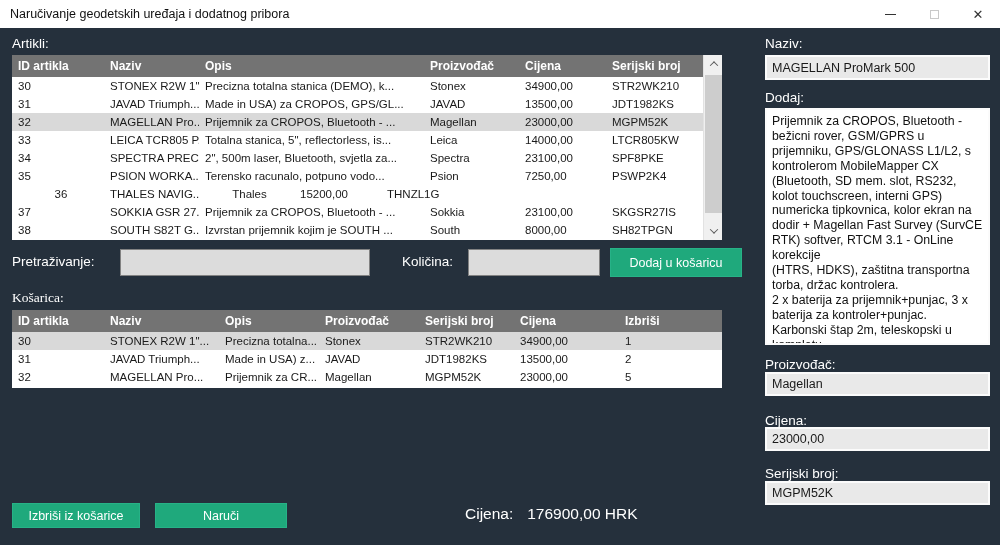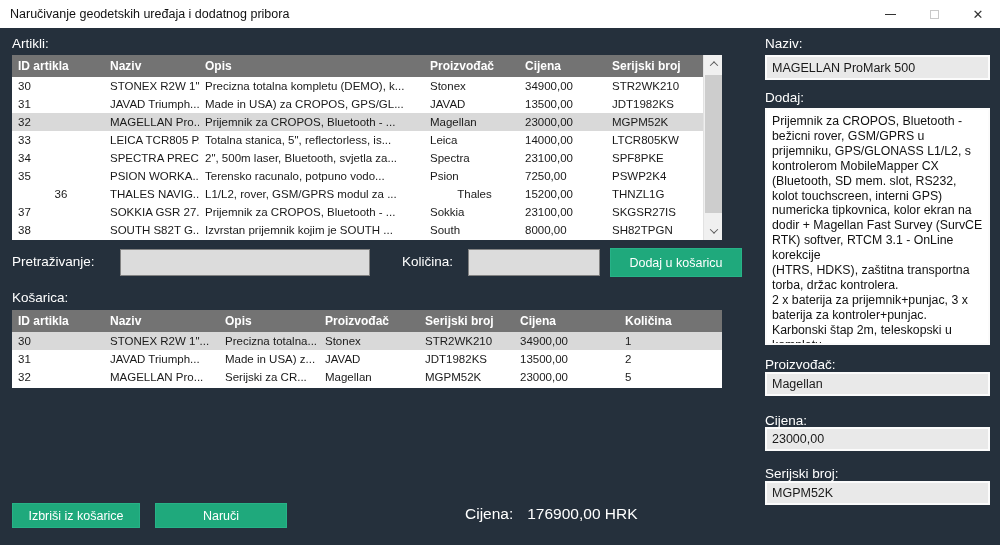--- a/index.html
+++ b/index.html
@@ -96,21 +96,21 @@
         <div class="th" style="width: 92px;">ID artikla</div>
         <div class="th" style="width: 95px;">Naziv</div>
         <div class="th" style="width: 225px;">Opis</div>
         <div class="th" style="width: 95px;">Proizvođač</div>
         <div class="th" style="width: 87px;">Cijena</div>
         <div class="th" style="width: 97px;">Serijski broj</div>
       </div>
       <div class="tr">
         <div class="td" style="width: 92px;">30</div>
         <div class="td" style="width: 95px;">STONEX R2W 1"...</div>
-        <div class="td" style="width: 225px;">Precizna totalna kompletu (DEMO), k...</div>
+        <div class="td" style="width: 225px;">Precizna totalna stanica (DEMO), k...</div>
         <div class="td" style="width: 95px;">Stonex</div>
         <div class="td" style="width: 87px;">34900,00</div>
         <div class="td" style="width: 97px;">STR2WK210</div>
       </div>
       <div class="tr">
         <div class="td" style="width: 92px;">31</div>
         <div class="td" style="width: 95px;">JAVAD Triumph...</div>
         <div class="td" style="width: 225px;">Made in USA) za CROPOS, GPS/GL...</div>
         <div class="td" style="width: 95px;">JAVAD</div>
         <div class="td" style="width: 87px;">13500,00</div>
@@ -144,21 +144,20 @@
         <div class="td" style="width: 92px;">35</div>
         <div class="td" style="width: 95px;">PSION WORKA...</div>
         <div class="td" style="width: 225px;">Terensko racunalo, potpuno vodo...</div>
         <div class="td" style="width: 95px;">Psion</div>
         <div class="td" style="width: 87px;">7250,00</div>
         <div class="td" style="width: 97px;">PSWP2K4</div>
       </div>
       <div class="tr">
         <div class="td" style="width: 92px; text-align: center;">36</div>
         <div class="td" style="width: 95px;">THALES NAVIG...</div>
-        <div class="td" style="width: 225px;">L1/L2, rover, GSM/GPRS modul za ...</div>
         <div class="td" style="width: 95px; text-align: center;">Thales</div>
         <div class="td" style="width: 87px;">15200,00</div>
         <div class="td" style="width: 97px;">THNZL1G</div>
       </div>
       <div class="tr">
         <div class="td" style="width: 92px;">37</div>
         <div class="td" style="width: 95px;">SOKKIA GSR 27...</div>
         <div class="td" style="width: 225px;">Prijemnik za CROPOS, Bluetooth - ...</div>
         <div class="td" style="width: 95px;">Sokkia</div>
         <div class="td" style="width: 87px;">23100,00</div>
@@ -173,31 +172,31 @@
         <div class="td" style="width: 97px;">SH82TPGN</div>
       </div>
     </div>
 
   <div class="lbl" style="left:12px; top:254px;">Pretraživanje:</div>
   <input class="input-gray" style="left: 120px; top: 249px; width: 250px; height: 27px;" value="">
   <div class="lbl" style="left:402px; top:254px;">Količina:</div>
   <input class="input-gray" style="left: 468px; top: 249px; width: 132px; height: 27px;" value="">
   <button class="btn" style="left:610px; top:248px; width:132px; height:29px;">Dodaj u košaricu</button>
 
-  <div class="lbl" style="left:12px; top:290px;">Košarica:</div>
+  <div class="lbl" style="left:12px; top:290px;font-family:Liberation Serif, serif;">Košarica:</div>
 
   <div class="tbl" id="cart-tbl" style="left:12px; top:310px; width:710px; height:78px;">
       <div class="tbl-head">
         <div class="th" style="width: 92px;">ID artikla</div>
         <div class="th" style="width: 115px;">Naziv</div>
         <div class="th" style="width: 100px;">Opis</div>
         <div class="th" style="width: 100px;">Proizvođač</div>
         <div class="th" style="width: 95px;">Serijski broj</div>
         <div class="th" style="width: 105px;">Cijena</div>
-        <div class="th" style="width: 103px;">Količina</div>
+        <div class="th" style="width: 103px;">Izbriši</div>
       </div>
       <div class="tr sel">
         <div class="td" style="width: 92px;">30</div>
         <div class="td" style="width: 115px;">STONEX R2W 1"...</div>
         <div class="td" style="width: 100px;">Precizna totalna...</div>
         <div class="td" style="width: 100px;">Stonex</div>
         <div class="td" style="width: 95px;">STR2WK210</div>
         <div class="td" style="width: 105px;">34900,00</div>
         <div class="td" style="width: 103px;">1</div>
       </div>
@@ -206,21 +205,21 @@
         <div class="td" style="width: 115px;">JAVAD Triumph...</div>
         <div class="td" style="width: 100px;">Made in USA) z...</div>
         <div class="td" style="width: 100px;">JAVAD</div>
         <div class="td" style="width: 95px;">JDT1982KS</div>
         <div class="td" style="width: 105px;">13500,00</div>
         <div class="td" style="width: 103px;">2</div>
       </div>
       <div class="tr">
         <div class="td" style="width: 92px;">32</div>
         <div class="td" style="width: 115px;">MAGELLAN Pro...</div>
-        <div class="td" style="width: 100px;">Serijski za CR...</div>
+        <div class="td" style="width: 100px;">Prijemnik za CR...</div>
         <div class="td" style="width: 100px;">Magellan</div>
         <div class="td" style="width: 95px;">MGPM52K</div>
         <div class="td" style="width: 105px;">23000,00</div>
         <div class="td" style="width: 103px;">5</div>
       </div>
     </div>
 
   <button class="btn" style="left:12px; top:503px; width:128px; height:25px;">Izbriši iz košarice</button>
   <button class="btn" style="left:155px; top:503px; width:132px; height:25px;">Naruči</button>
   <div class="total" style="left:465px; top:505px;">

